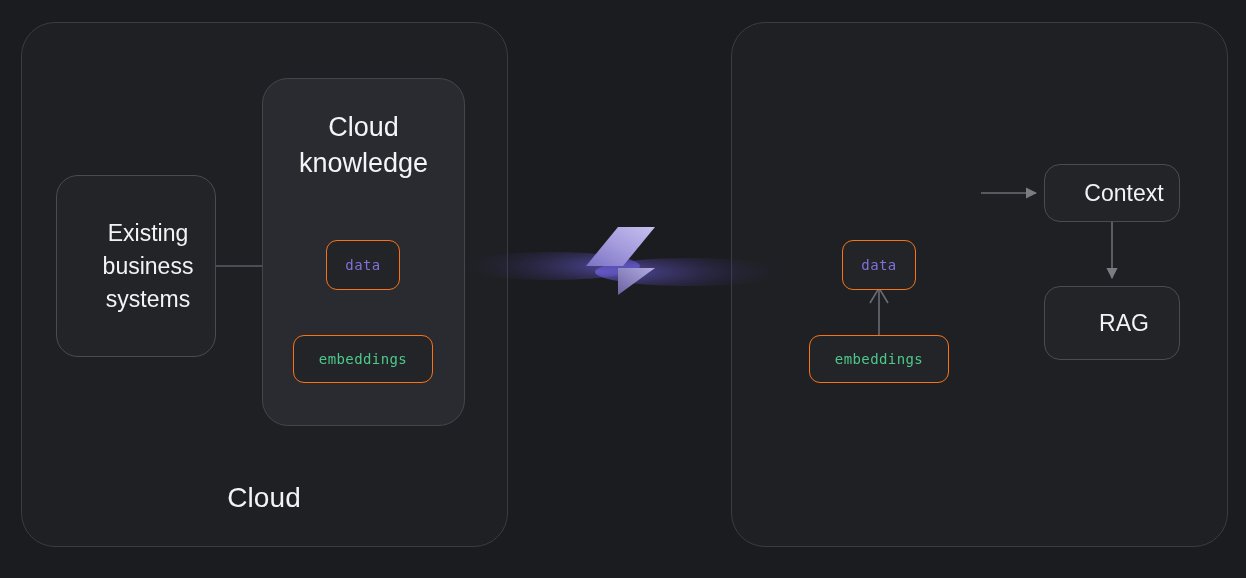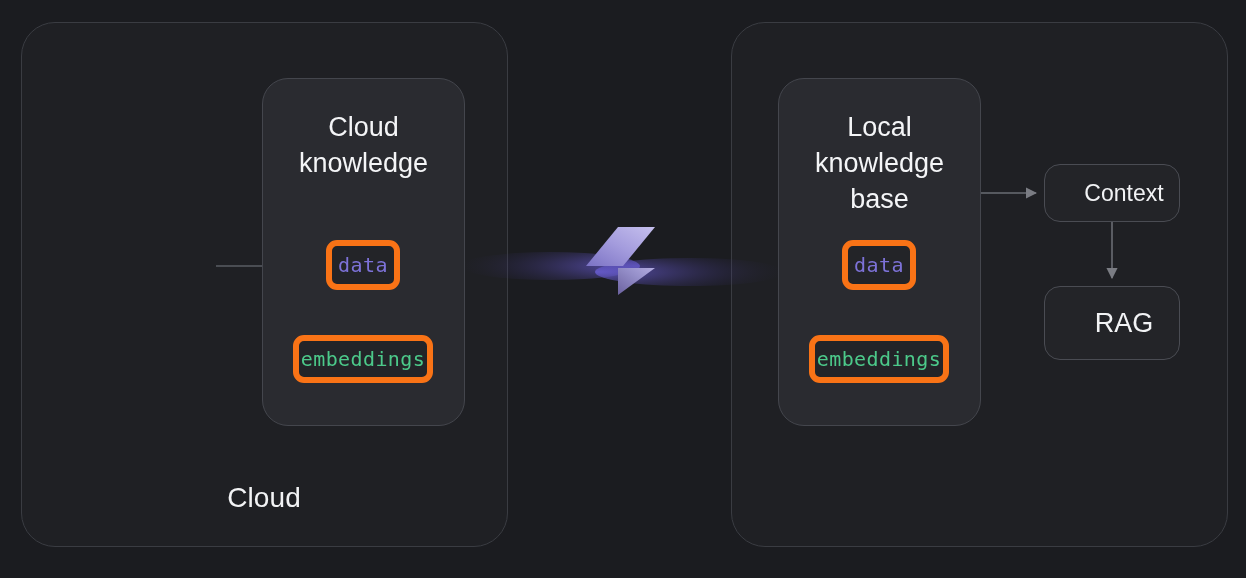--- a/index.html
+++ b/index.html
@@ -87,35 +87,35 @@
     line-height: 33px;
   }
   #node-context {
     left: 1044px; top: 164px; width: 136px; height: 58px;
     border-radius: 16px;
     font-size: 23px;
   }
   #node-rag {
     left: 1044px; top: 286px; width: 136px; height: 74px;
     border-radius: 16px;
-    font-size: 27px;
+    font-size: 23px;
   }
 
   
   .chip {
     position: absolute;
     box-sizing: border-box;
     display: flex;
     align-items: center;
     justify-content: center;
-    border: 6px solid #f97316;
+    border: 1px solid #f97316;
     border-radius: 11px;
     background: #232428;
     font-family: "DejaVu Sans Mono", "Liberation Mono", monospace;
-    font-size: 20px;
+    font-size: 14px;
     letter-spacing: .4px;
   }
   .chip-data { width: 74px; height: 50px; color: #7d72d8; }
   .chip-emb  { width: 140px; height: 48px; color: #4cc98a; }
 
   #chip-data-cloud { left: 326px; top: 240px; }
   #chip-emb-cloud  { left: 293px; top: 335px; }
   #chip-data-local { left: 842px; top: 240px; }
   #chip-emb-local  { left: 809px; top: 335px; }
 
@@ -203,40 +203,40 @@
     </defs>
 
     <ellipse cx="110" cy="70" rx="90" ry="14" fill="url(#halo-left)"></ellipse>
     <ellipse cx="250" cy="76" rx="95" ry="14" fill="url(#halo-right)"></ellipse>
 
     <path d="M 146 70 L 178 31 L 215 31 L 183 70 Z" fill="url(#bolt-top)"></path>
 
     <path d="M 178 72 L 215 72 L 178 99 Z" fill="url(#bolt-bottom)"></path>
   </svg>
 
+  <div class="node" id="node-existing">
+    <span>
+      <span>Existing</span><br>
+      <span>business</span><br>
+      <span>systems</span>
+    </span>
+  </div>
 
   <div class="db-panel" id="panel-cloud-db">
     <div class="db-title">
       <span>Cloud</span><br>
       <span>knowledge</span>
     </div>
   </div>
 
   <div class="chip chip-data" id="chip-data-cloud">data</div>
   <div class="chip chip-emb" id="chip-emb-cloud">embeddings</div>
 
   <div class="zone-label" id="label-cloud">Cloud</div>
 
-  <div class="db-panel" id="panel-local-kb">
-    <div class="db-title">
-      <span>Local</span><br>
-      <span>knowledge</span><br>
-      <span>base</span>
-    </div>
-  </div>
 
   <div class="chip chip-data" id="chip-data-local">data</div>
   <div class="chip chip-emb" id="chip-emb-local">embeddings</div>
 
   <div class="node" id="node-context">
     <span>Context</span>
   </div>
 
   <div class="node" id="node-rag">
     <span>RAG</span>

